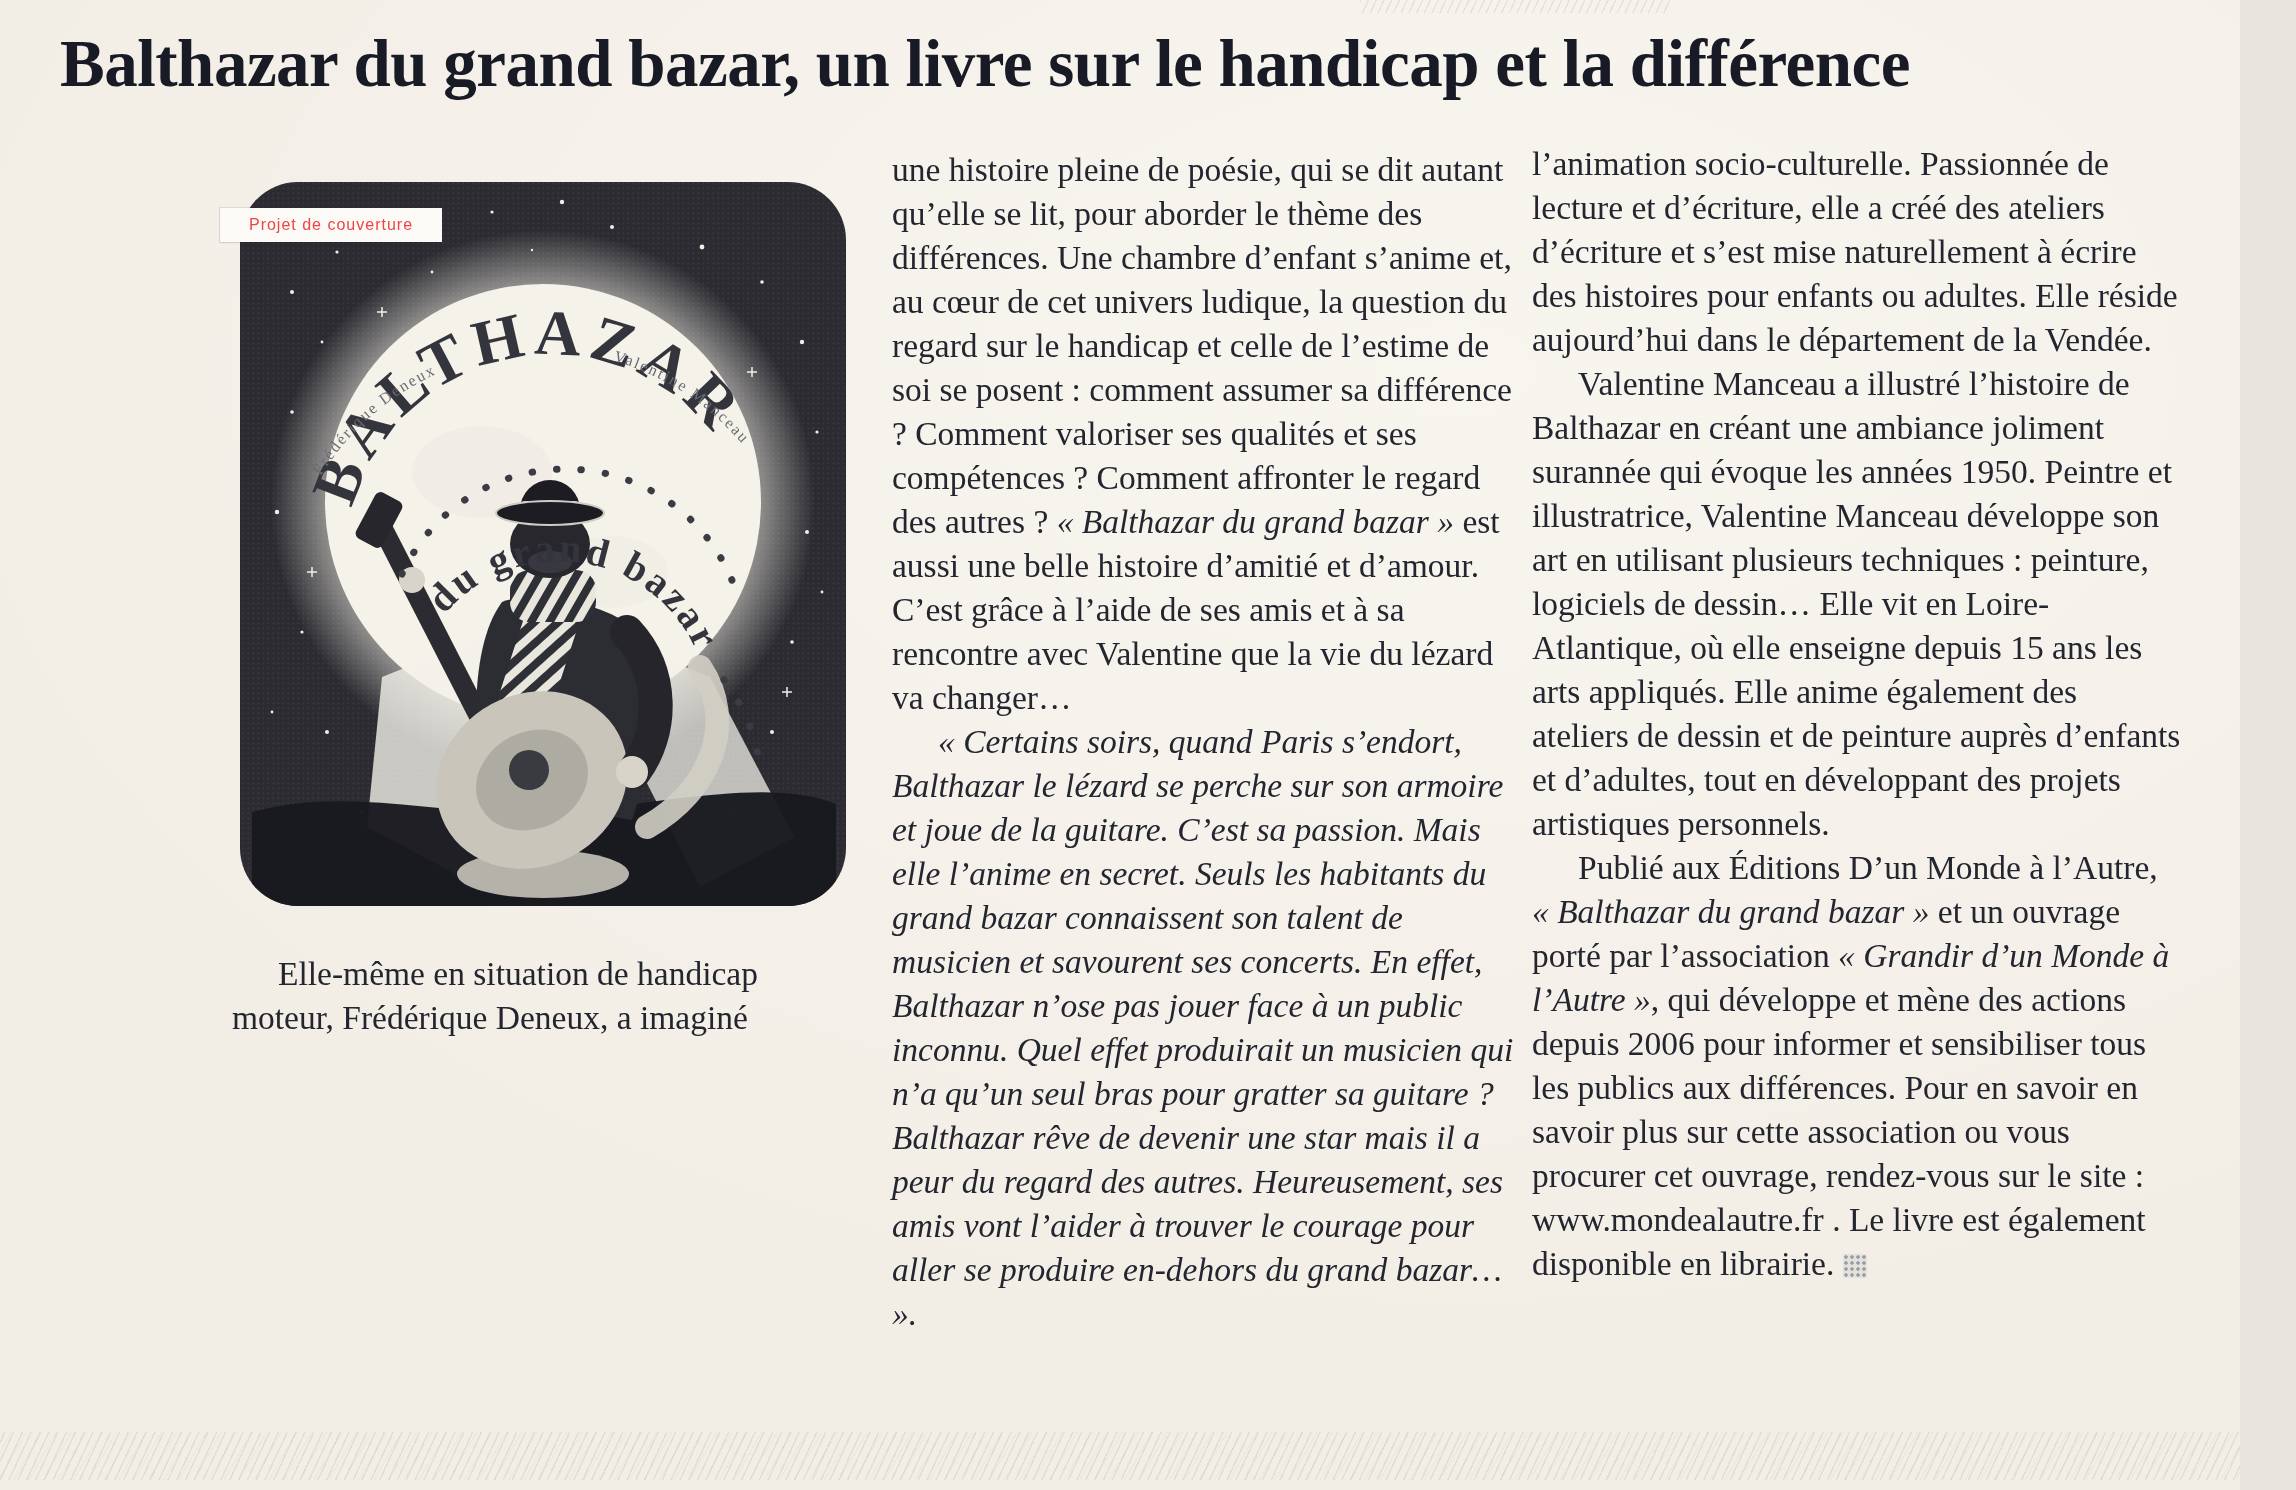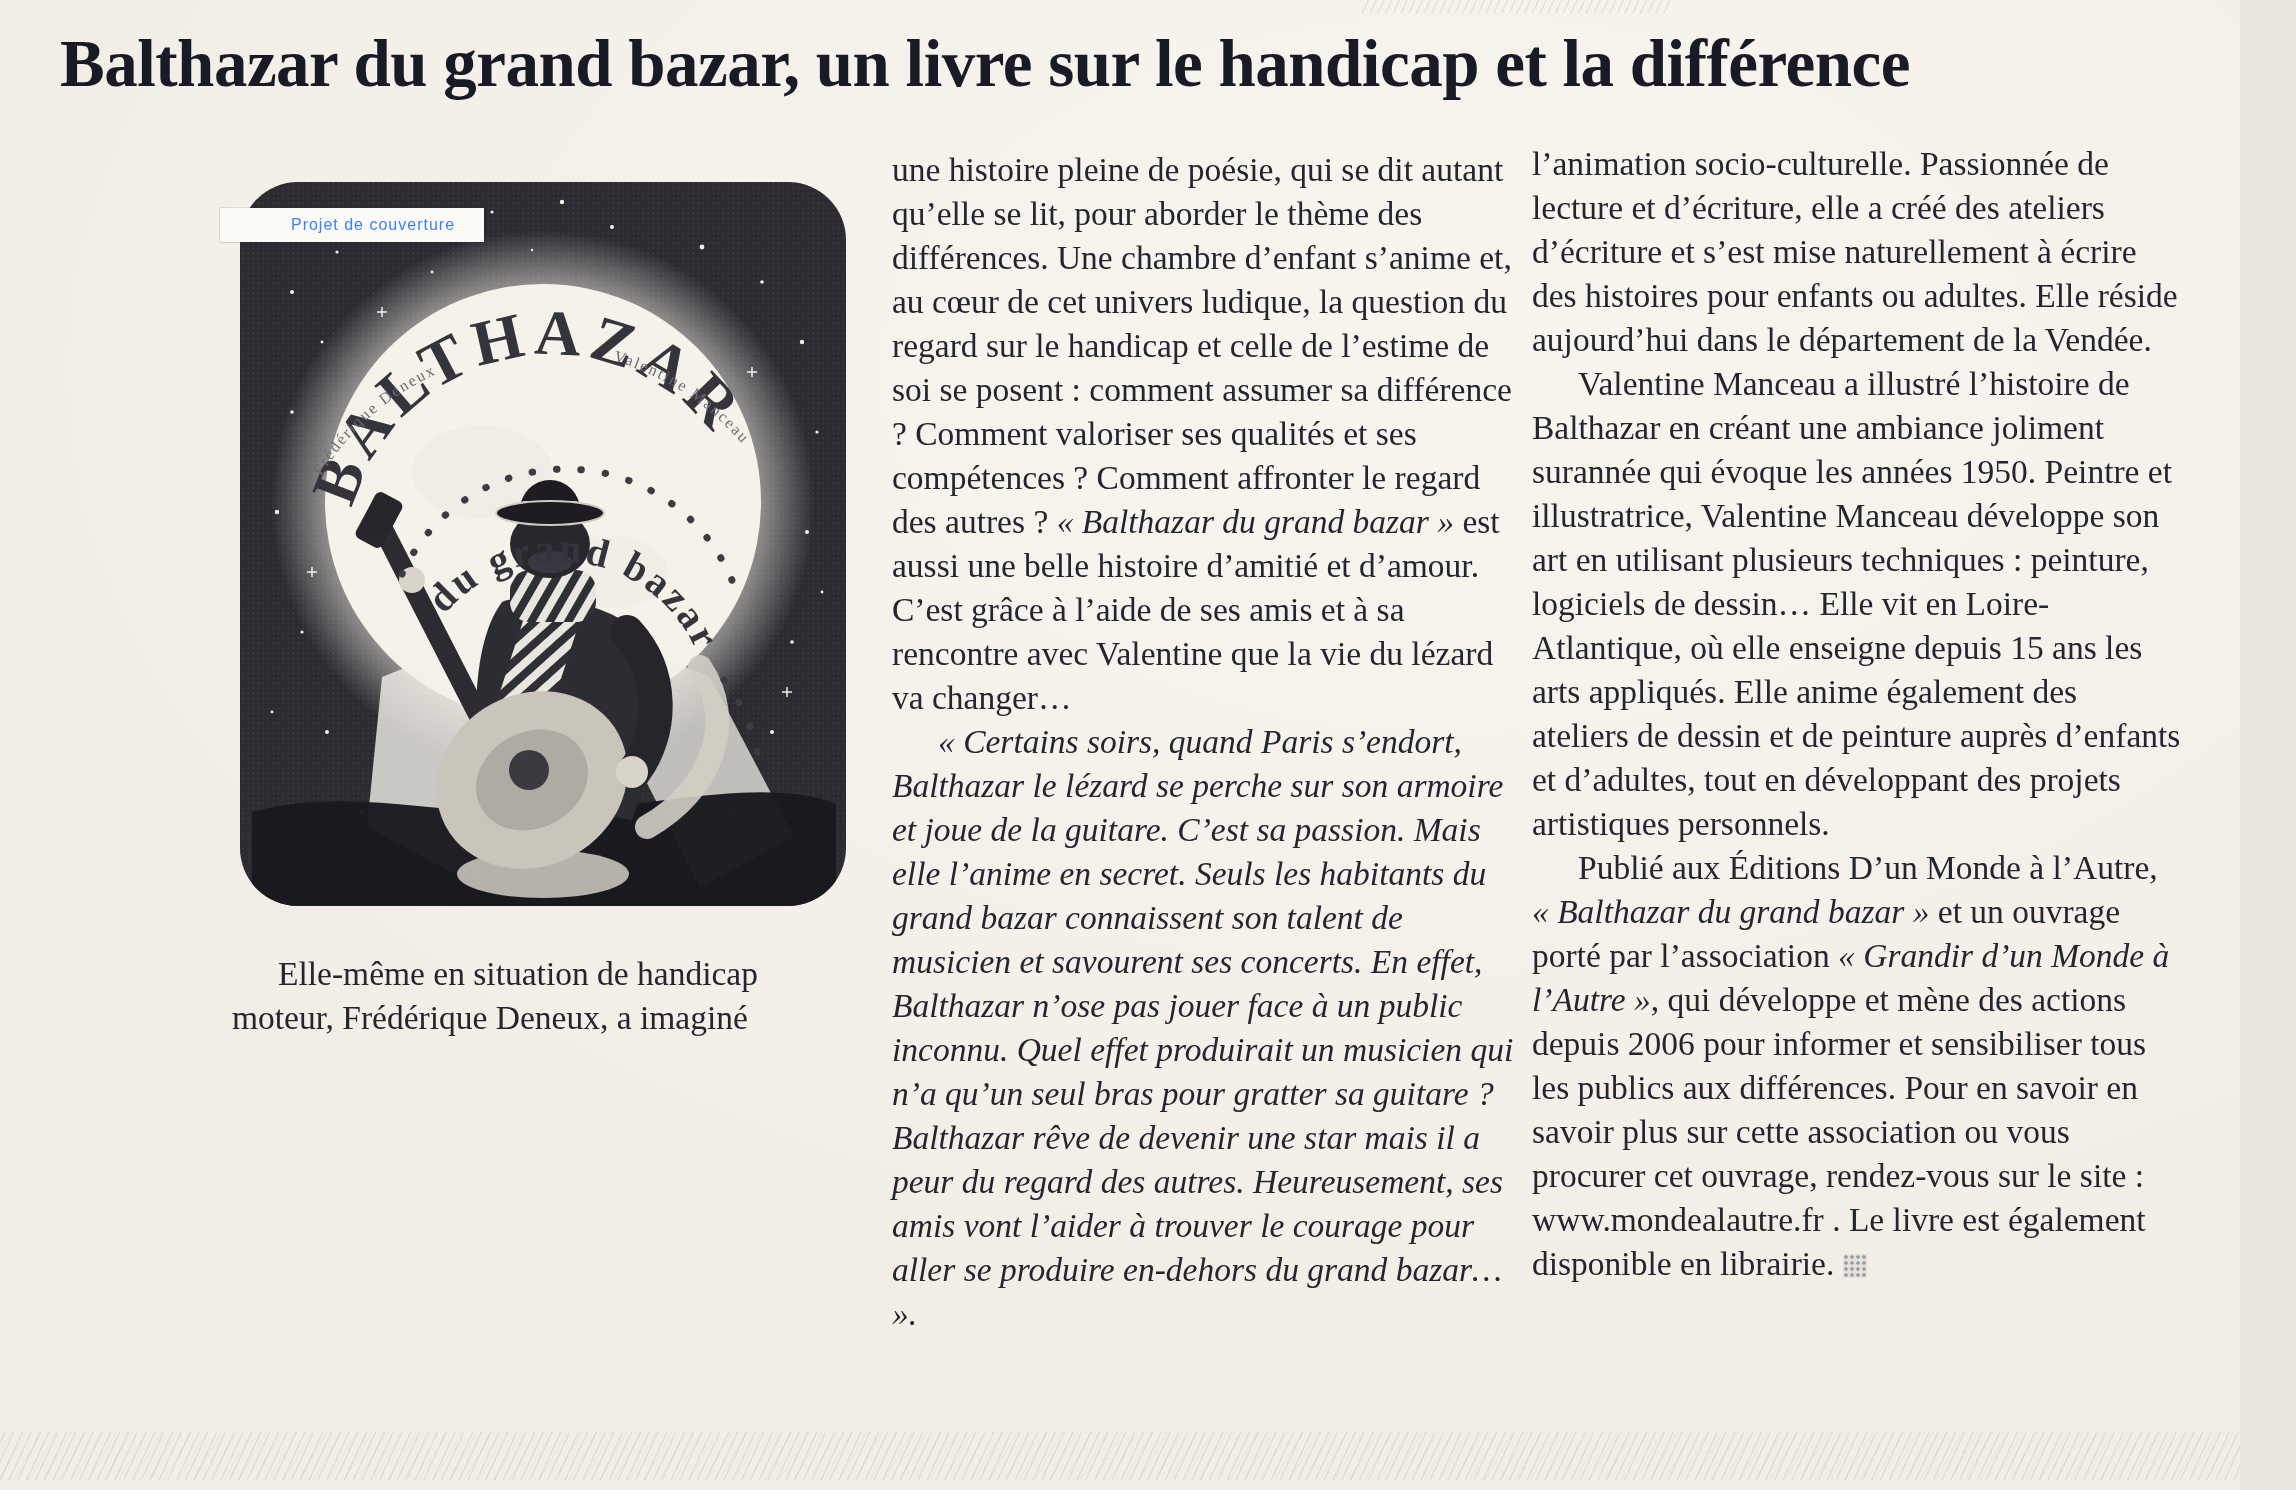--- a/index.html
+++ b/index.html
@@ -18,21 +18,21 @@
   .italic{font-style:italic;}
   .col-left{left:232px;top:172px;width:622px;}
   .col-mid{left:892px;top:148px;width:622px;}
   .col-right{left:1532px;top:142px;width:650px;}
   .cover-wrap{position:relative;width:622px;height:748px;margin:0 0 32px 0;}
   .cover-wrap svg{display:block;}
   .cover-label{
     position:absolute;left:-12px;top:36px;width:222px;height:34px;
     background:#fbfaf7;box-shadow:0 0 0 1px rgba(40,40,50,.10), 0 1px 2px rgba(0,0,0,.08);
     display:flex;align-items:center;justify-content:center;
-    font-family:"Liberation Sans", sans-serif;font-size:16px;color:#3b82f6;letter-spacing:1px;padding-left:42px;
+    font-family:"Liberation Sans", sans-serif;font-size:16px;color:#ef4444;letter-spacing:1px;
   }
   .end-mark{
     display:inline-block;width:24px;height:24px;margin-left:9px;vertical-align:-3px;
     background-image:radial-gradient(circle,#959aa5 1.5px,rgba(0,0,0,0) 1.8px);
     background-size:6px 6px;background-color:#e4e1da;
   }
   .hatch-bottom{
     position:absolute;left:0;top:1432px;width:2296px;height:48px;opacity:.6;
     background:
       repeating-linear-gradient(295deg, rgba(98,104,120,.20) 0 1.5px, rgba(0,0,0,0) 1.5px 8px),

